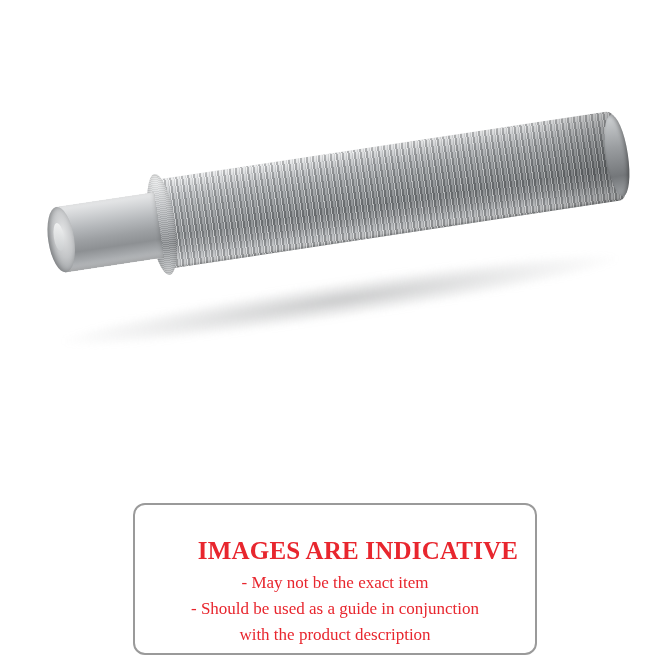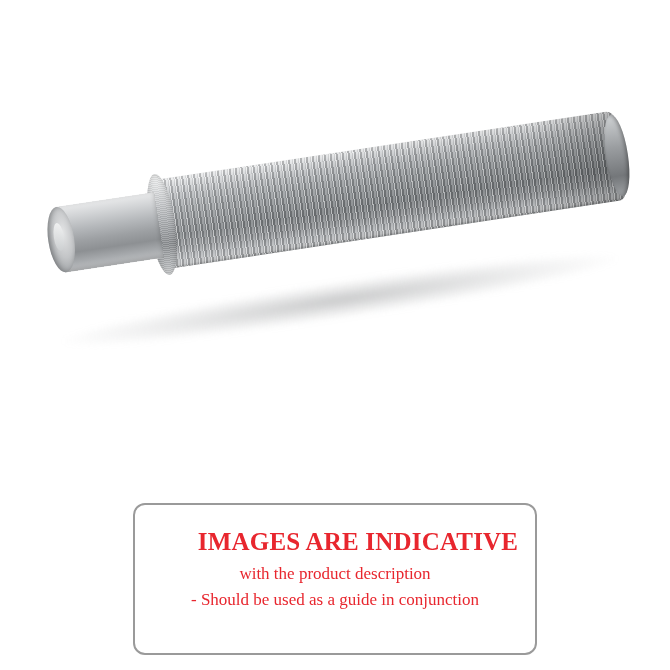--- a/index.html
+++ b/index.html
@@ -188,21 +188,21 @@
     box-sizing: border-box;
     padding: 10px 0 0 0;
     text-align: center;
   }
   .notice-title {
     color: #e8262e;
     font-size: 25px;
     font-weight: bold;
     letter-spacing: 0.2px;
     line-height: 30px;
-    margin: 12px 0 4px 0;
+    margin: 21px 0 4px 0;
     padding-left: 46px;
   }
   .notice-list {
     margin: 0;
     padding: 0 14px;
     list-style: none;
   }
   .notice-list li {
     color: #e8262e;
     font-size: 17px;
@@ -224,18 +224,19 @@
       <div class="flange"></div>
       <div class="hub"></div>
       <div class="hub-face"></div>
       <div class="hub-bore"></div>
     </div>
   </div>
 
   <div class="notice">
     <div class="notice-title">IMAGES ARE INDICATIVE</div>
     <ul class="notice-list">
+      <li>- May not be the exact item</li>
+      <li>- Should be used as a guide in conjunction</li>
       <li>with the product description</li>
-      <li>- Should be used as a guide in conjunction</li>
     </ul>
   </div>
 
 </div>
 
 </body></html>

